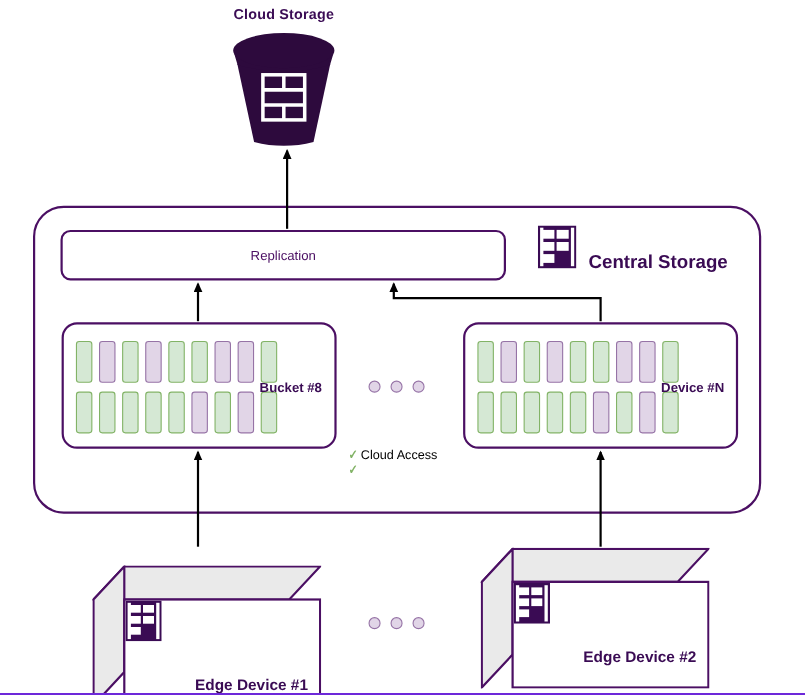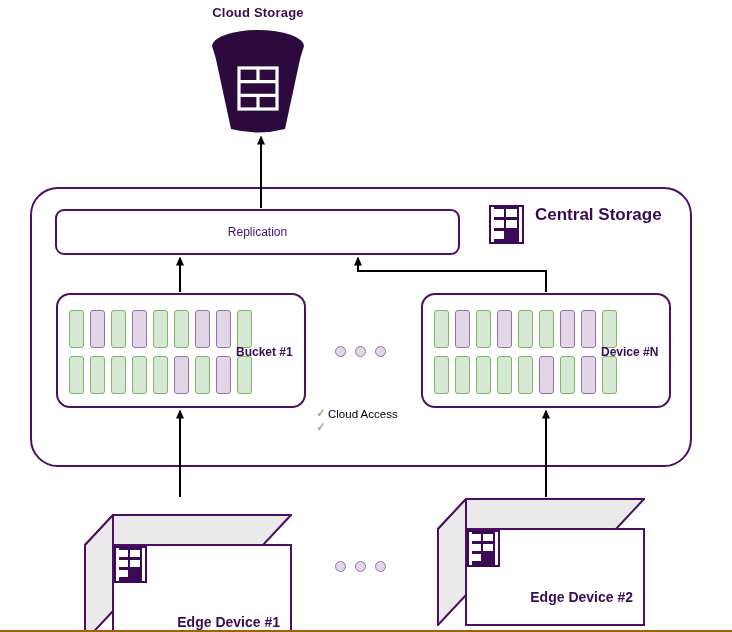--- a/index.html
+++ b/index.html
@@ -9,21 +9,21 @@
   }
   body {
     font-family: "Liberation Sans", sans-serif;
   }
   #canvas {
     position: relative;
     width: 732px;
     height: 632px;
     background: #ffffff;
     overflow: hidden;
-    border-bottom: 2px solid #a16207;
+    border-bottom: 2px solid #6d28d9;
     box-sizing: border-box;
     text-decoration: underline;
   }
   .abs { position: absolute; }
 
   
   #cloud-storage-label {
     left: 178px; top: 5px; width: 160px;
     text-align: center;
     font-size: 13px;
@@ -40,21 +40,21 @@
   #central-storage-container {
     left: 30px; top: 187px; width: 662px; height: 280px;
     border: 2px solid #4b0f63;
     border-radius: 28px;
     background: #ffffff;
     box-sizing: border-box;
   }
   #central-storage-badge {
     left: 489px; top: 205px;
     display: flex;
-    align-items: flex-start;
+    align-items: flex-end;
     gap: 11px;
   }
   #central-storage-title {
     font-size: 17px;
     font-weight: bold;
     color: #3a0b54;
     white-space: nowrap;
   }
 
   
@@ -249,21 +249,21 @@
           <div class="bar green"></div>
           <div class="bar green"></div>
           <div class="bar green"></div>
           <div class="bar purple"></div>
           <div class="bar green"></div>
           <div class="bar purple"></div>
           <div class="bar green"></div>
         </div>
     </div>
   </div>
-  <div class="bucket-label" id="bucket-1-label">Bucket #1</div>
+  <div class="bucket-label" id="bucket-1-label">Bucket #8</div>
 
   <div class="abs bucket-box" id="bucket-n-box">
     <div class="bar-grid">
       <div class="bar-row">
           <div class="bar green"></div>
           <div class="bar purple"></div>
           <div class="bar green"></div>
           <div class="bar purple"></div>
           <div class="bar green"></div>
           <div class="bar green"></div>

